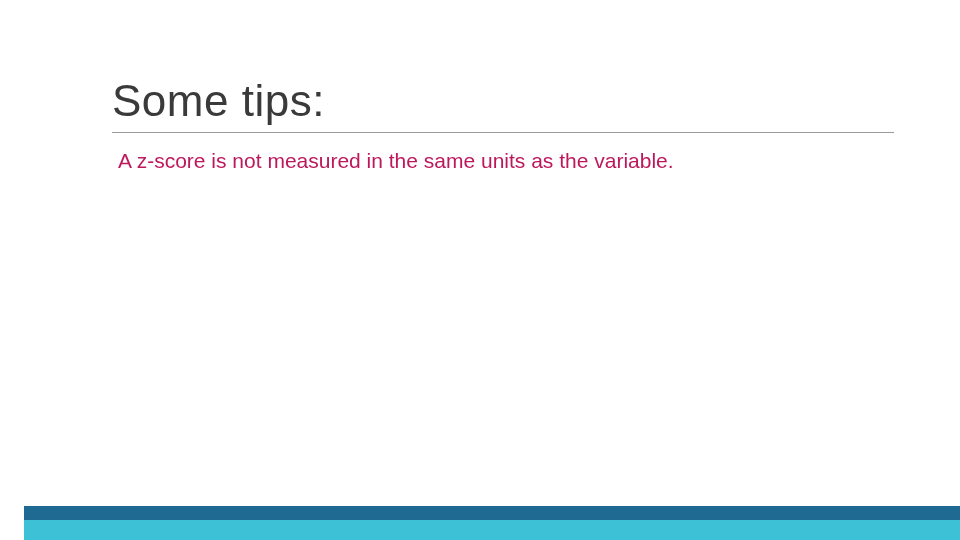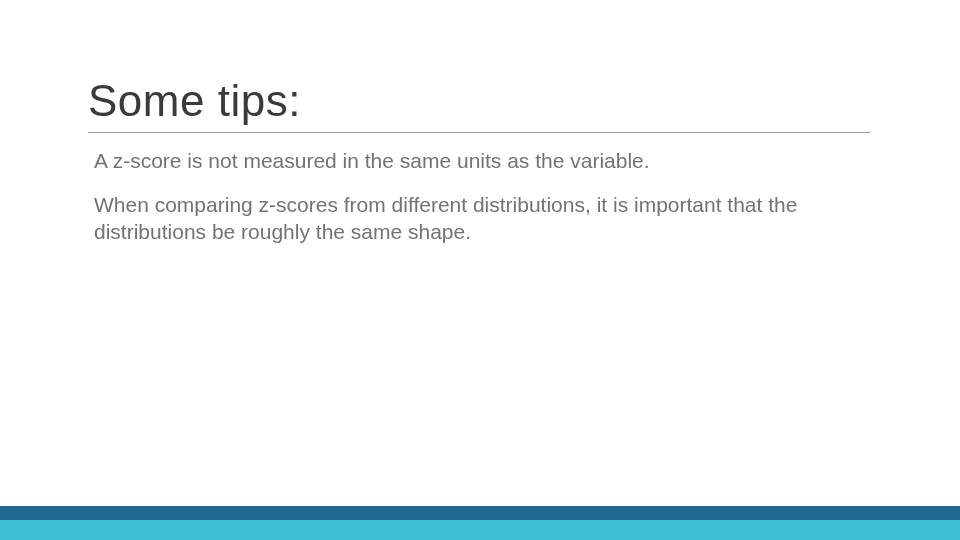--- a/index.html
+++ b/index.html
@@ -8,20 +8,21 @@
     height: 540px;
     overflow: hidden;
     font-family: "Segoe UI", "Calibri Light", "Helvetica Neue", Arial, sans-serif;
     background: #ffffff;
     color: #333333;
   }
   .slide {
     position: relative;
     width: 811px;
     height: 540px;
+    margin-left: 24px;
   }
   .title {
     position: absolute;
     left: 88px;
     top: 76px;
     font-size: 44px;
     font-weight: 300;
     color: #3a3a3a;
     letter-spacing: 0.5px;
   }
@@ -33,21 +34,21 @@
     height: 1px;
     background: #9a9a9a;
   }
   .body {
     position: absolute;
     left: 94px;
     top: 148px;
     width: 776px;
     font-size: 21px;
     line-height: 1.25;
-    color: #737373;
+    color: #be185d;
   }
   .body p {
     margin-bottom: 18px;
   }
 
   
   .bar-dark {
     position: absolute;
     left: 0;
     bottom: 20px;
@@ -68,18 +69,17 @@
 <body>
 
 <div class="slide">
 
   <div class="title">Some tips:</div>
 
   <div class="title-rule"></div>
 
   <div class="body">
     <p>A z-score is not measured in the same units as the variable.</p>
-    <p>When comparing z-scores from different distributions, it is important that the distributions be roughly the same shape.</p>
   </div>
 
   <div class="bar-dark"></div>
   <div class="bar-light"></div>
 </div>
 
 </body></html>

